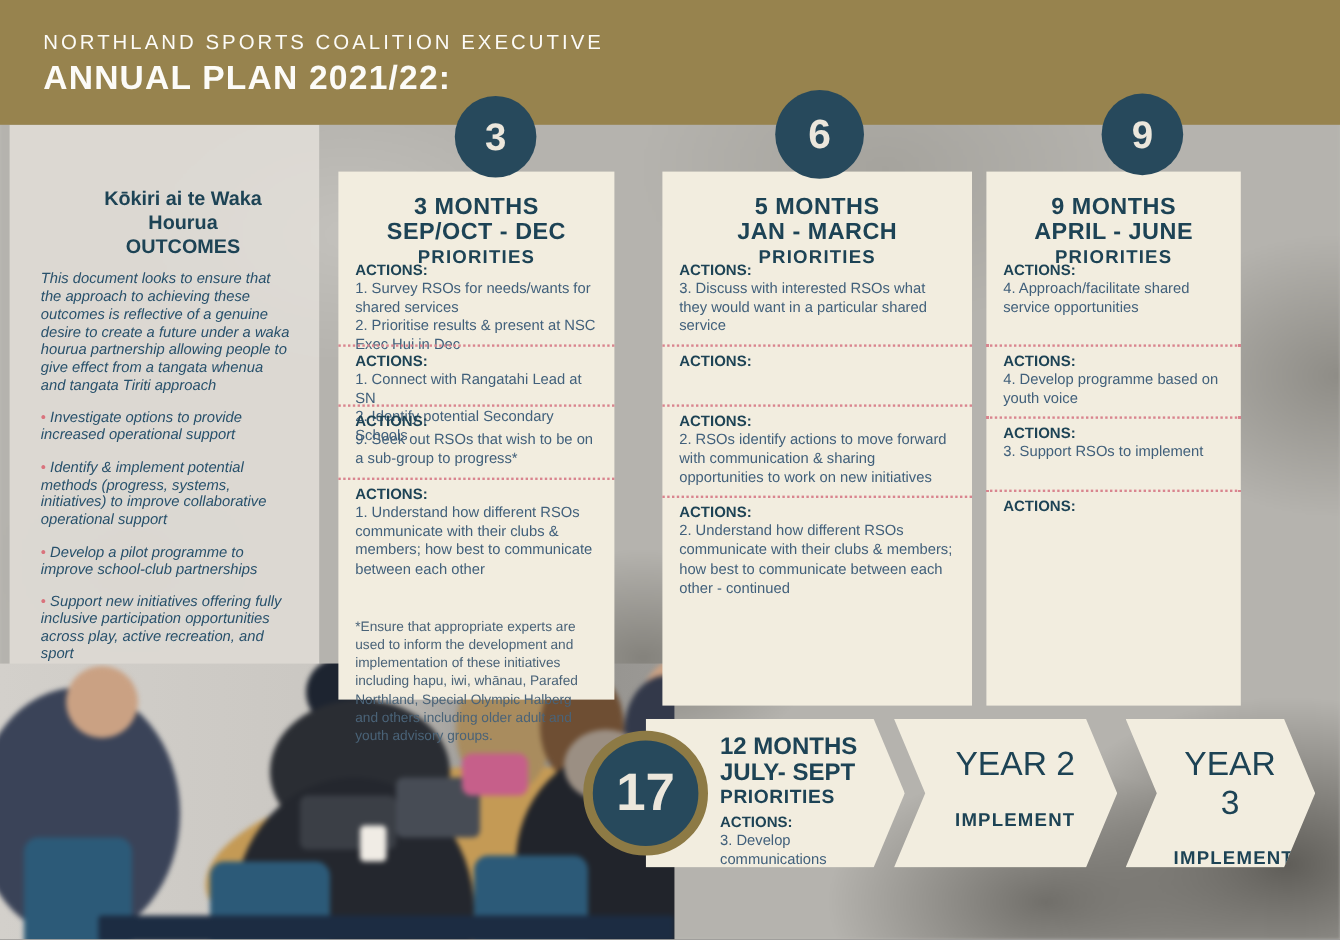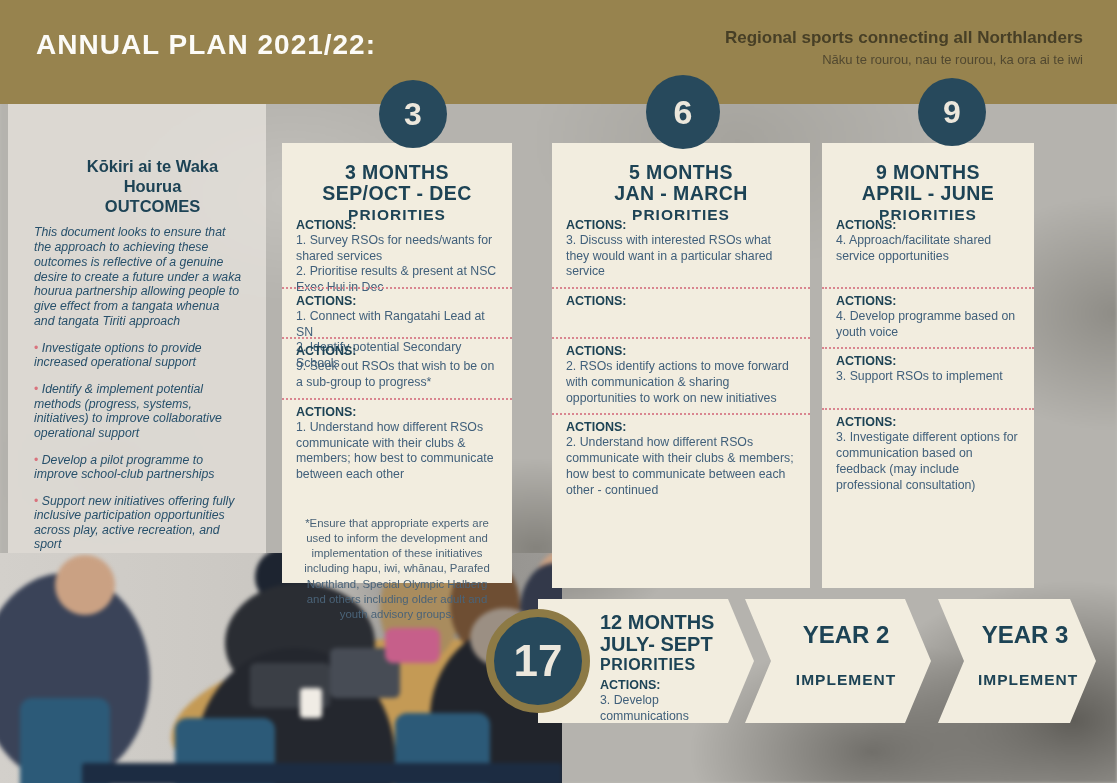--- a/index.html
+++ b/index.html
@@ -53,59 +53,56 @@
   .card.col2{left:552px;width:258px;height:445px;}
   .card.col3{left:822px;width:212px;height:445px;}
   .card-title{text-align:center;padding-top:19px;height:70px;box-sizing:border-box;}
   .card-title .t1{color:#1d4355;font-weight:800;font-size:19.5px;line-height:1.1;letter-spacing:0.4px;}
   .card-title .t2{color:#1d4355;font-weight:600;font-size:15.5px;letter-spacing:1px;margin-top:1px;}
   .sec{padding:5px 14px 7px;box-sizing:border-box;}
   .sec.bordered{border-top:2px dotted #d9858f;}
   .s1{min-height:74px;} .s2{min-height:50px;} .s3{min-height:61px;}
   .alabel{color:#1d4355;font-weight:800;font-size:12.5px;margin-bottom:1px;}
   .aline{color:#41607b;font-size:12.3px;line-height:1.28;}
-  .footnote{color:#4a6378;font-size:11.4px;line-height:1.33;margin:26px 14px 0;text-align:center;}
+  .footnote{color:#4a6378;font-size:11.4px;line-height:1.33;margin:26px 14px 0;}
 
   
   .chev{position:absolute;top:599px;height:124px;background:#f2eddf;z-index:4;box-sizing:border-box;}
   .chev.p12{left:538px;width:216px;
     clip-path:polygon(0 0,calc(100% - 26px) 0,100% 50%,calc(100% - 26px) 100%,0 100%);
     padding:13px 28px 0 62px;}
   .chev.py{clip-path:polygon(0 0,calc(100% - 26px) 0,100% 50%,calc(100% - 26px) 100%,0 100%,26px 50%);
     padding:22px 24px 0 40px;text-align:center;}
   .chev.p2{left:745px;width:186px;}
   .chev.p3{left:938px;width:158px;}
   .chev .m1{color:#1d4355;font-weight:800;font-size:20px;line-height:1.08;}
   .chev .m2{color:#1d4355;font-weight:600;font-size:16px;letter-spacing:0.5px;margin-top:1px;}
   .chev .alabel{margin-top:4px;}
-  .chev .yr{color:#1d4355;font-weight:700;font-size:24px;}
+  .chev .yr{color:#1d4355;font-weight:400;font-size:28px;}
   .chev .impl{color:#1d4355;font-weight:700;font-size:15.5px;letter-spacing:1px;margin-top:22px;}
 
   
   .photo{position:absolute;left:0;top:553px;width:562px;height:230px;z-index:3;overflow:hidden;
          background:linear-gradient(90deg,#d3d0cb 0%,#c9c6c1 55%,#8f8d89 75%,#9c9a96 100%);}
   .photo .blob{position:absolute;border-radius:50%;}
   .photo-inner{position:absolute;inset:0;filter:blur(2px);}
   .table{position:absolute;left:170px;top:88px;width:400px;height:150px;border-radius:50%;
          background:#c49a55;transform:rotate(-7deg);}
   .strip{position:absolute;left:82px;top:210px;width:480px;height:22px;background:#1c2c42;border-radius:3px;}
 </style>
 </head>
 <body>
 
 <div class="page">
   <div class="bg"></div>
 
   <header class="header">
     <div class="titles">
+      <div class="t-small">NORTHLAND SPORTS COALITION EXECUTIVE</div>
       <div class="t-big">ANNUAL PLAN 2021/22:</div>
-    </div>
-    <div class="tagline">
-      <div class="tag1">Regional sports connecting all Northlanders</div>
-      <div class="tag2">Nāku te rourou, nau te rourou, ka ora ai te iwi</div>
     </div>
   </header>
 
   <aside class="sidebar">
     <div class="sb-head">
       <div>Kōkiri ai te Waka Hourua</div>
       <div>OUTCOMES</div>
     </div>
     <p class="sb-intro">This document looks to ensure that the approach to achieving these outcomes is reflective of a genuine desire to create a future under a waka hourua partnership allowing people to give effect from a tangata whenua and tangata Tiriti approach</p>
     <p class="sb-bullet">Investigate options to provide increased operational support</p>
@@ -183,21 +180,20 @@
     <div class="sec s2 bordered">
       <div class="alabel">ACTIONS:</div>
       <div class="aline">4.  Develop programme based on youth voice</div>
     </div>
     <div class="sec s3 bordered">
       <div class="alabel">ACTIONS:</div>
       <div class="aline">3. Support RSOs to implement</div>
     </div>
     <div class="sec s4 bordered">
       <div class="alabel">ACTIONS:</div>
-      <div class="aline">3. Investigate different options for communication based on feedback (may include professional consultation)</div>
     </div>
   </section>
 
   <div class="photo">
     <div class="photo-inner">
       <div class="table"></div>
       <div class="blob" style="left:-20px;top:20px;width:170px;height:210px;background:#3a4358;"></div>
       <div class="blob" style="left:55px;top:2px;width:60px;height:60px;background:#caa183;"></div>
       <div class="blob" style="left:255px;top:-5px;width:58px;height:58px;background:#1d2430;"></div>
       <div class="blob" style="left:225px;top:30px;width:150px;height:120px;background:#2a2d33;"></div>

